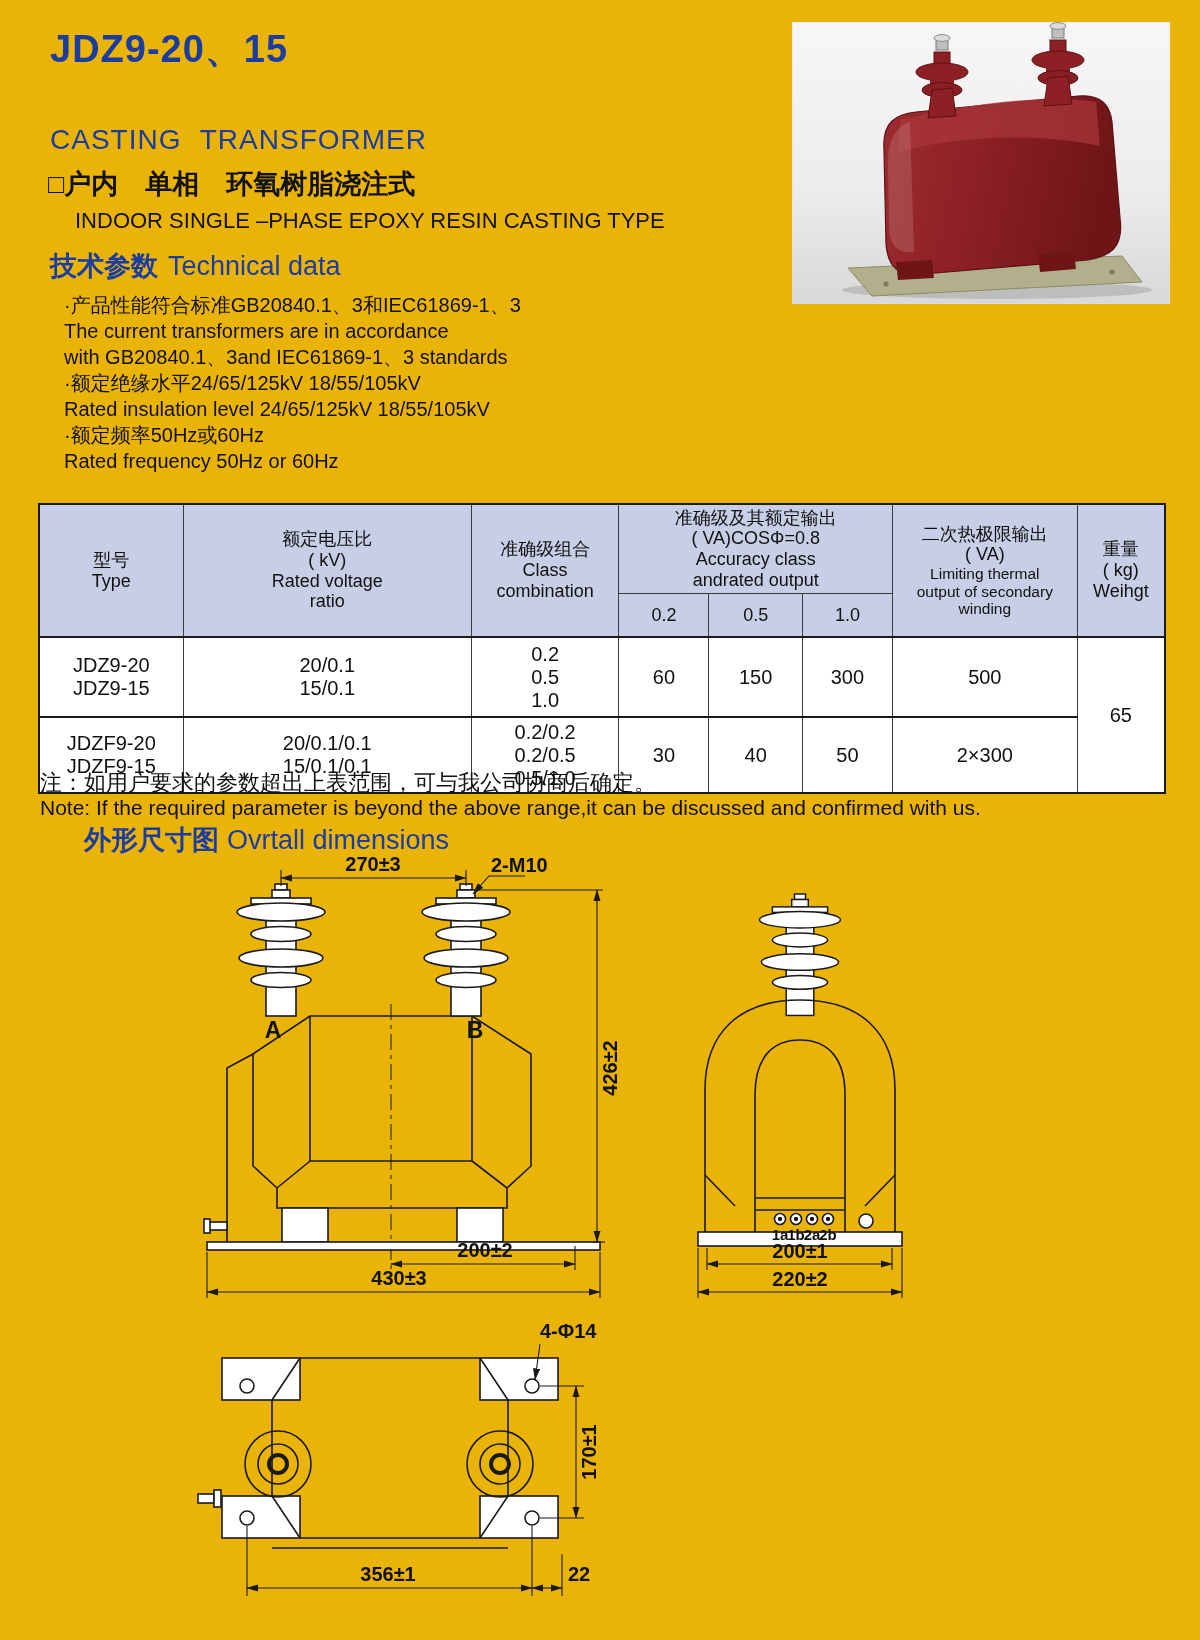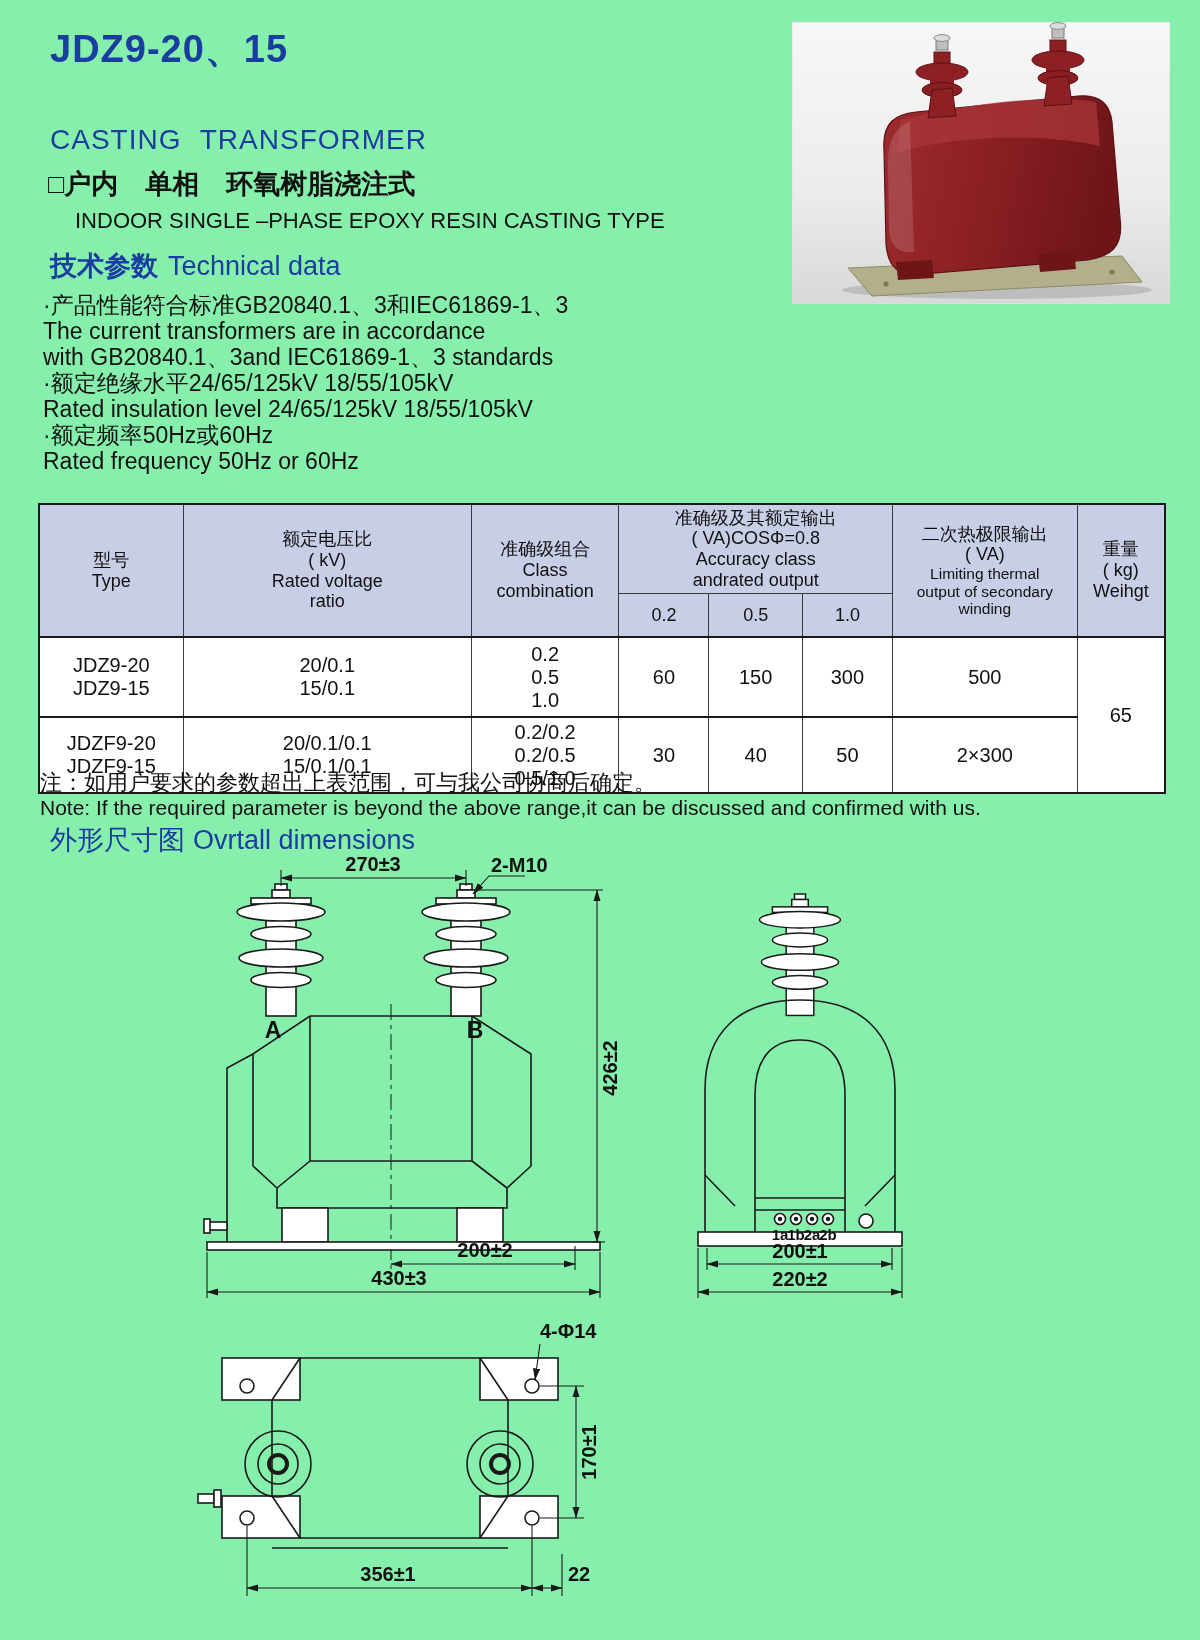--- a/index.html
+++ b/index.html
@@ -1,48 +1,48 @@
 <!DOCTYPE html>
 <html><head>
 <meta charset="utf-8">
 <style>
   html,body{margin:0;padding:0;background:#fff;}
-  .page{position:relative;width:1200px;height:1640px;background:#86efac;overflow:hidden;
+  .page{position:relative;width:1200px;height:1640px;background:#eab308;overflow:hidden;
         font-family:"Liberation Sans",sans-serif;color:#111;outline:1px solid #d9d9d9;}
   
   .title-model{position:absolute;left:50px;top:24px;font-size:38px;font-weight:bold;color:#1b3da0;letter-spacing:1px;}
   .title-cn{position:absolute;left:50px;top:72px;font-size:37px;font-weight:bold;color:#1b3da0;letter-spacing:3px;}
   .title-en{position:absolute;left:50px;top:124px;font-size:28px;color:#1b3da0;letter-spacing:1px;word-spacing:10px;}
   .subtitle-cn{position:absolute;left:48px;top:166px;font-size:27px;font-weight:bold;color:#111;}
   .subtitle-en{position:absolute;left:48px;top:208px;font-size:22px;color:#111;margin-left:27px;}
   
   .photo{position:absolute;left:792px;top:22px;width:378px;height:282px;}
   
   .tech-heading{position:absolute;left:50px;top:248px;font-size:27px;color:#1b3da0;}
   .tech-heading .cn{font-weight:bold;margin-right:10px;}
-  .tech-lines{position:absolute;left:43px;top:292px;font-size:23px;line-height:26px;color:#111;}
+  .tech-lines{position:absolute;left:64px;top:292px;font-size:20px;line-height:26px;color:#111;}
   
   .spec-table{position:absolute;left:38px;top:503px;width:1128px;border-collapse:collapse;table-layout:fixed;}
   .spec-table td{border:1px solid #3a3a3a;text-align:center;vertical-align:middle;padding:2px 2px;
                  font-size:18px;line-height:1.15;background:#fff;}
   .spec-table td.hd{background:#c7cee6;}
   .spec-table tr.main-hd td{height:84px;}
   .spec-table tr.sub-hd td{height:38px;font-size:18px;}
   .spec-table tr.body-r1 td{height:74px;font-size:20px;}
   .spec-table tr.body-r2 td{height:70px;font-size:20px;}
   .spec-table td.hb{border-bottom:2.5px solid #1a1a1a;}
   .spec-table td.rb{border-bottom:2.5px solid #1a1a1a;}
   .spec-table{border:2.5px solid #1a1a1a;}
   .thermal-en div{font-size:15.5px;line-height:1.12;}
   
   .note-cn{position:absolute;left:40px;top:768px;font-size:22px;font-weight:500;color:#111;}
   .note-en{position:absolute;left:40px;top:796px;font-size:21px;color:#111;}
   
   .dims-heading{position:absolute;left:50px;top:822px;font-size:27px;color:#1b3da0;}
-  .dims-heading .cn{font-weight:normal;margin-right:8px;}
+  .dims-heading .cn{font-weight:bold;margin-right:8px;margin-left:34px;}
   .front-svg{position:absolute;left:185px;top:856px;width:440px;height:450px;}
   .side-svg{position:absolute;left:690px;top:880px;width:290px;height:440px;}
   .top-svg{position:absolute;left:188px;top:1296px;width:430px;height:330px;}
   svg .ln{stroke:#1a1a1a;stroke-width:1.6;fill:none;stroke-linejoin:miter;}
   svg .lnw{stroke:#1a1a1a;stroke-width:1.6;fill:#fff;}
   svg .dim{stroke:#1a1a1a;stroke-width:1.1;fill:none;}
   svg .cl{stroke:#1a1a1a;stroke-width:1;fill:none;stroke-dasharray:16 5 4 5;}
   svg text{font-family:"Liberation Sans",sans-serif;font-weight:bold;fill:#111;}
   svg .dimt{font-size:20px;}
   svg .term{font-size:23px;}

